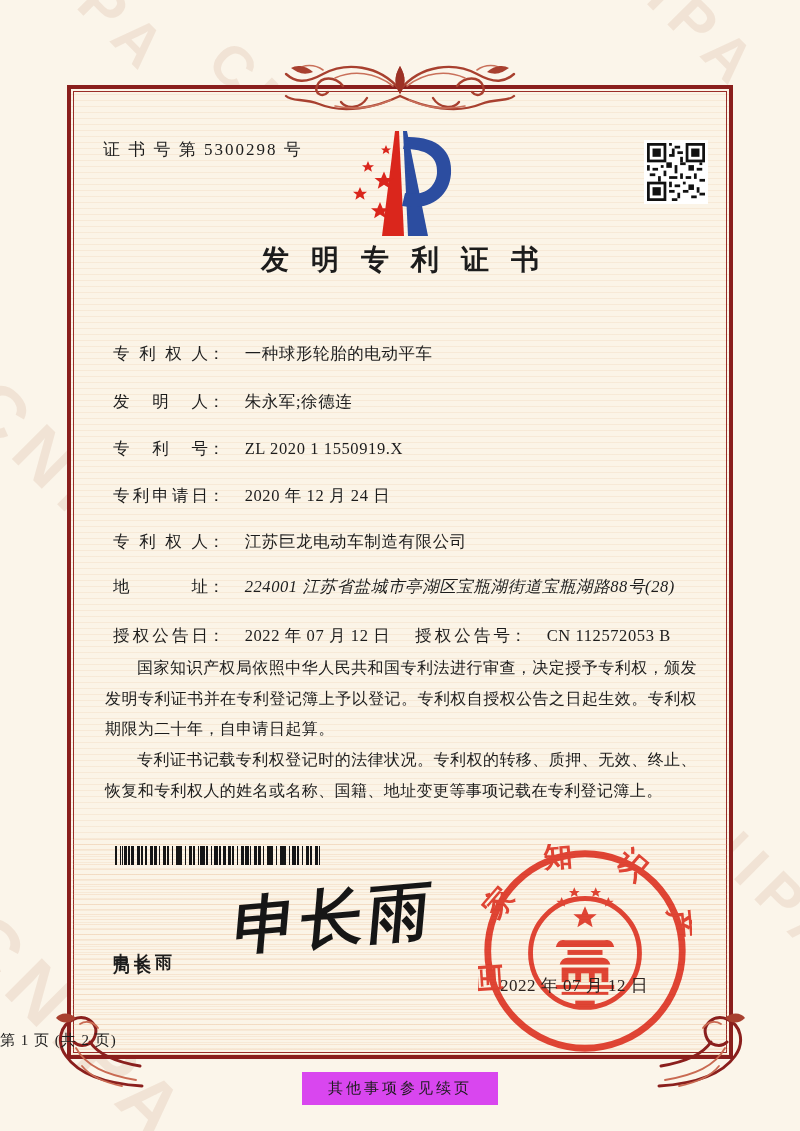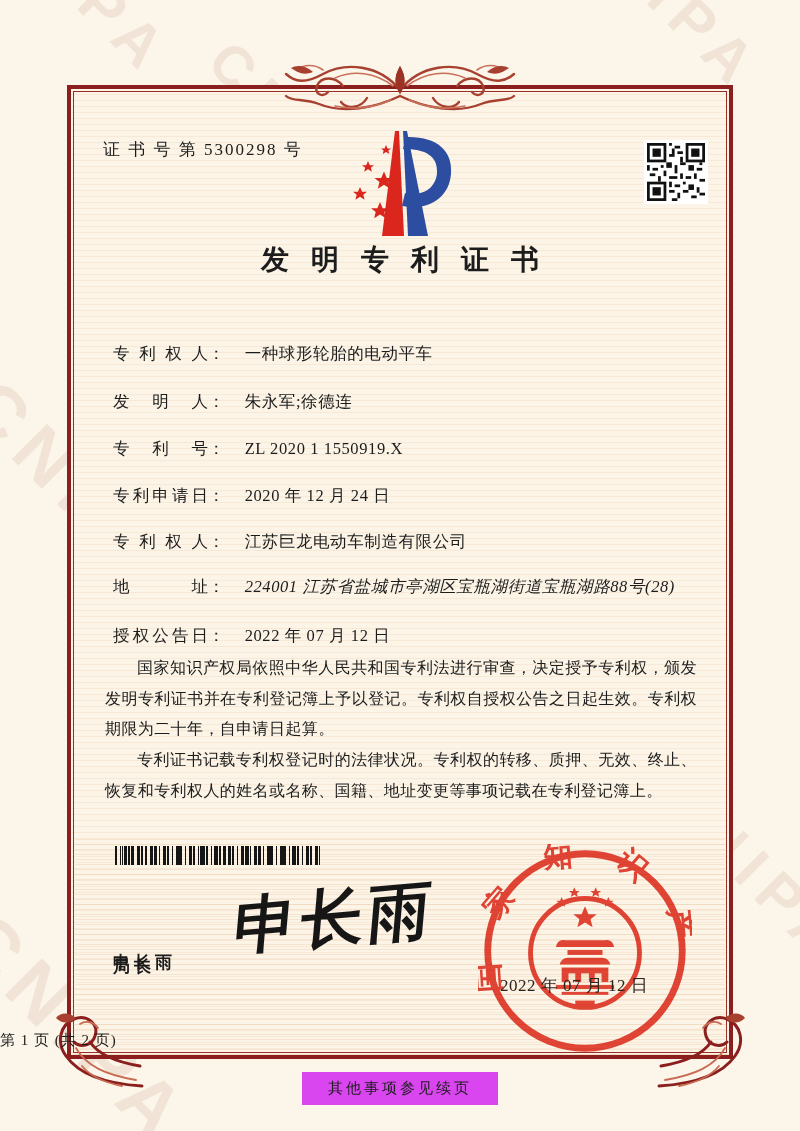--- a/index.html
+++ b/index.html
@@ -243,20 +243,24 @@
   <span class="flabel">专利权人</span><span class="fcolon">：</span>
   <span class="fvalue">江苏巨龙电动车制造有限公司</span>
 </div>
 <div class="field-row" style="top:575px">
   <span class="flabel">地址</span><span class="fcolon">：</span>
   <span class="fvalue wrap">224001 江苏省盐城市亭湖区宝瓶湖街道宝瓶湖路88号(28)</span>
 </div>
 <div class="field-row" style="top:624px;width:584px">
   <span class="flabel">授权公告日</span><span class="fcolon">：</span>
   <span class="fvalue">2022 年 07 月 12 日</span>
+  <span class="grant-pair2">
+    <span class="flabel">授权公告号</span><span class="fcolon">：</span>
+    <span class="fvalue">CN 112572053 B</span>
+  </span>
 </div>
 
 <div class="body-text">
   <p>国家知识产权局依照中华人民共和国专利法进行审查，决定授予专利权，颁发发明专利证书并在专利登记簿上予以登记。专利权自授权公告之日起生效。专利权期限为二十年，自申请日起算。</p>
   <p>专利证书记载专利权登记时的法律状况。专利权的转移、质押、无效、终止、恢复和专利权人的姓名或名称、国籍、地址变更等事项记载在专利登记簿上。</p>
 </div>
 
 <div class="barcode"></div>
 
 <div class="sig-label sig-title">局长</div>

